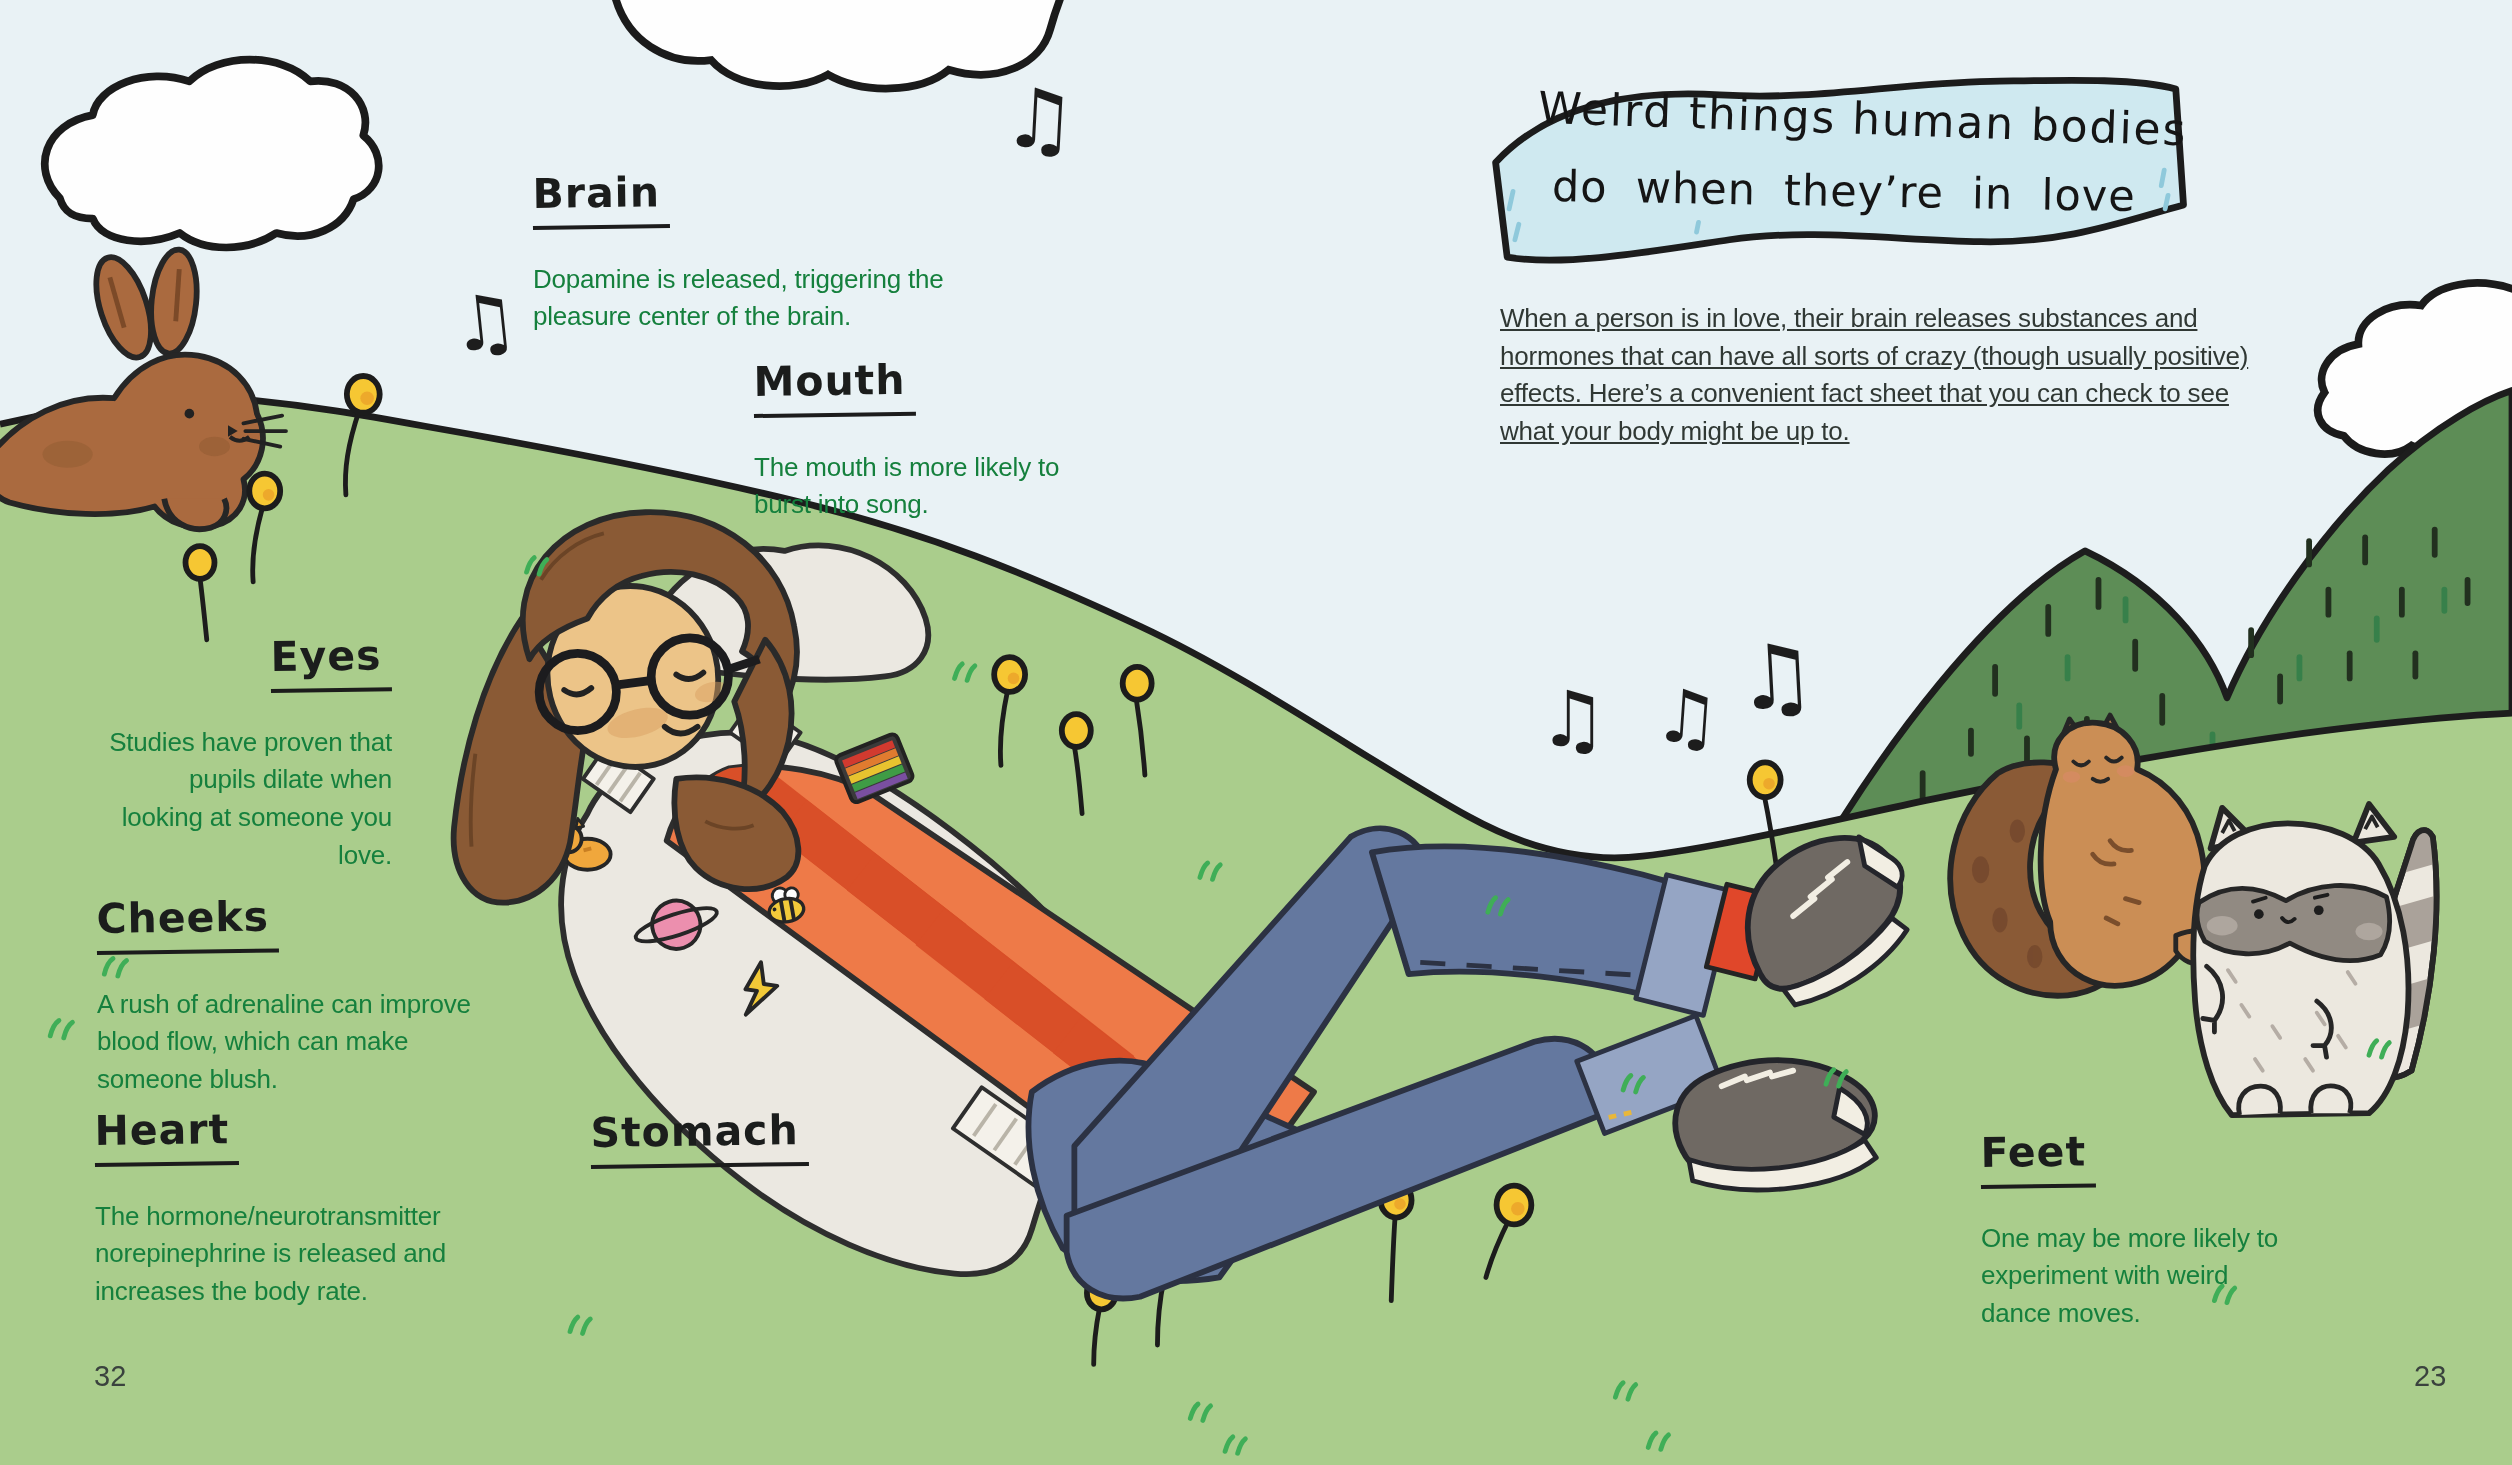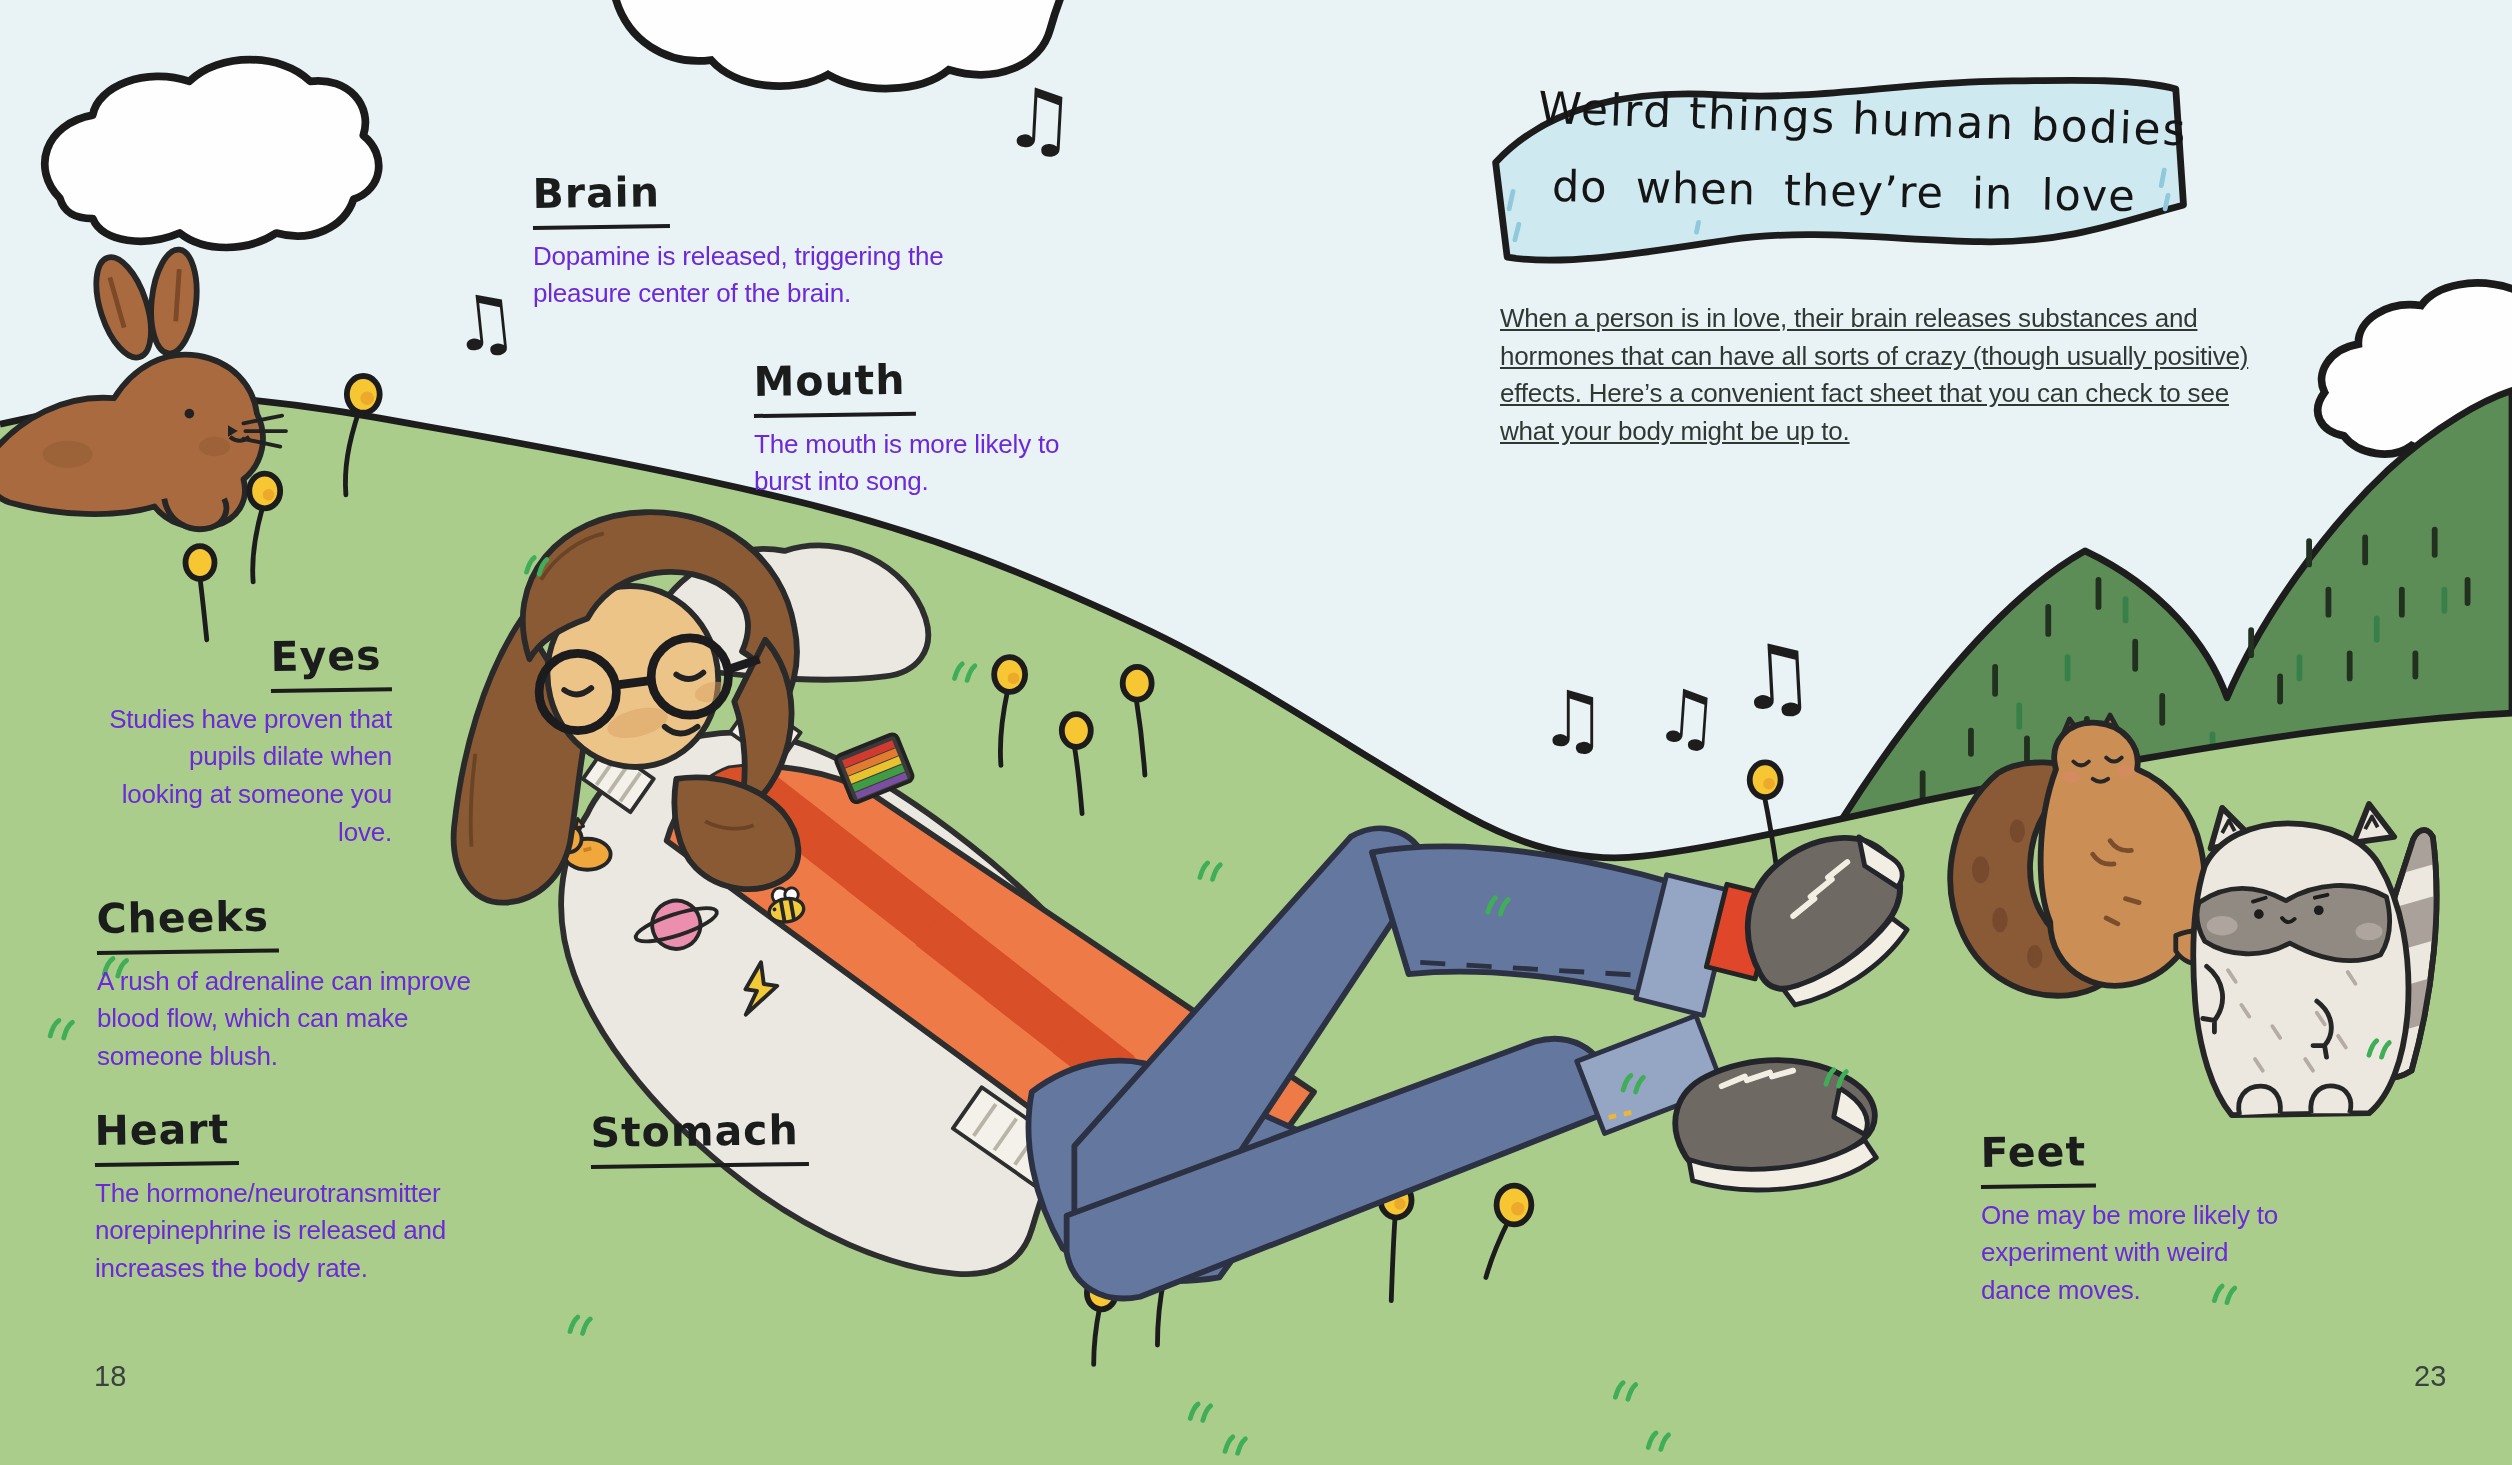--- a/index.html
+++ b/index.html
@@ -7,21 +7,21 @@
   .illustration{position:absolute;left:0;top:0;width:2512px;height:1466px;}
   .overlay{position:absolute;left:0;top:0;width:2512px;height:1466px;}
   .section{position:absolute;}
   .section-heading{
     font-family:"DejaVu Sans",sans-serif;font-size:41px;font-weight:600;color:#1b1d1c;
     display:inline-block;border-bottom:4.8px solid #1c1c1c;padding:0 9.7px 7.7px 0;
     letter-spacing:1px;transform:rotate(-0.8deg);transform-origin:left bottom;
   }
   .section-text{
     font-family:"Liberation Sans",sans-serif;font-size:26px;line-height:1.45;
-    color:#6d28d9;margin-top:8px;letter-spacing:-0.2px;
+    color:#15803d;margin-top:31px;letter-spacing:-0.2px;
   }
   .intro-text{
     font-family:"Liberation Sans",sans-serif;font-size:26px;line-height:1.45;
     color:#303834;letter-spacing:-0.2px;text-decoration:underline;
   }
   .banner-line{position:absolute;font-family:"DejaVu Sans",sans-serif;color:#151515;white-space:nowrap;}
   .banner-line1{left:1538px;top:93px;font-size:44px;letter-spacing:1.9px;transform:rotate(2deg);}
   .banner-line2{left:1552px;top:166px;font-size:43px;letter-spacing:1px;word-spacing:13.5px;transform:rotate(1deg);}
   .page-number{position:absolute;font-family:"Liberation Sans",sans-serif;font-size:29px;color:#3a423e;}
   .pn-left{left:94px;top:1360px;}
@@ -442,18 +442,18 @@
 
     <div class="section" style="left:591px;top:1109px;width:456px;">
       <div class="section-heading">Stomach</div>
     </div>
 
     <div class="section" style="left:1981px;top:1129px;width:311px;">
       <div class="section-heading">Feet</div>
       <div class="section-text">One may be more likely to experiment with weird dance moves.</div>
     </div>
 
-    <div class="page-number pn-left">18</div>
+    <div class="page-number pn-left">32</div>
     <div class="page-number pn-right">23</div>
   </div>
 
 </div>
 
 
 </body></html>

